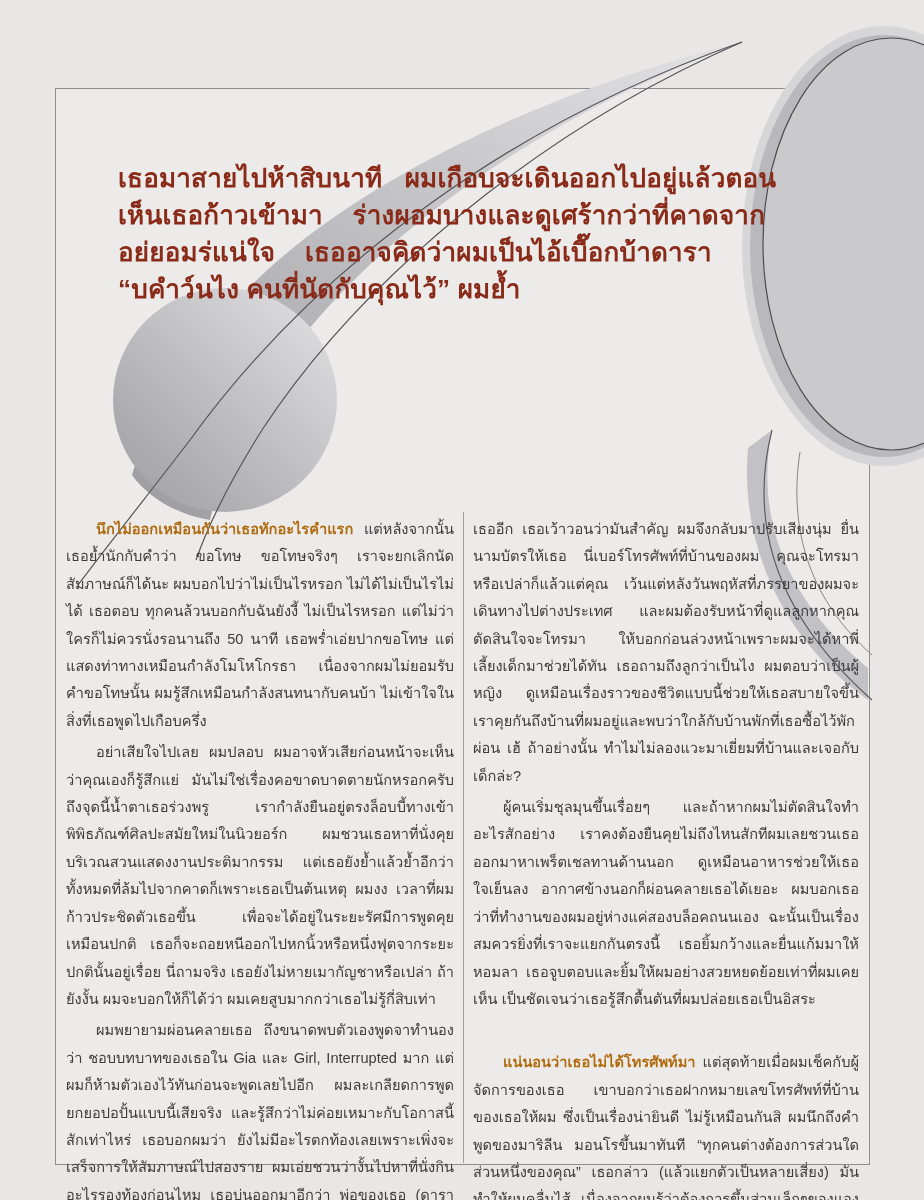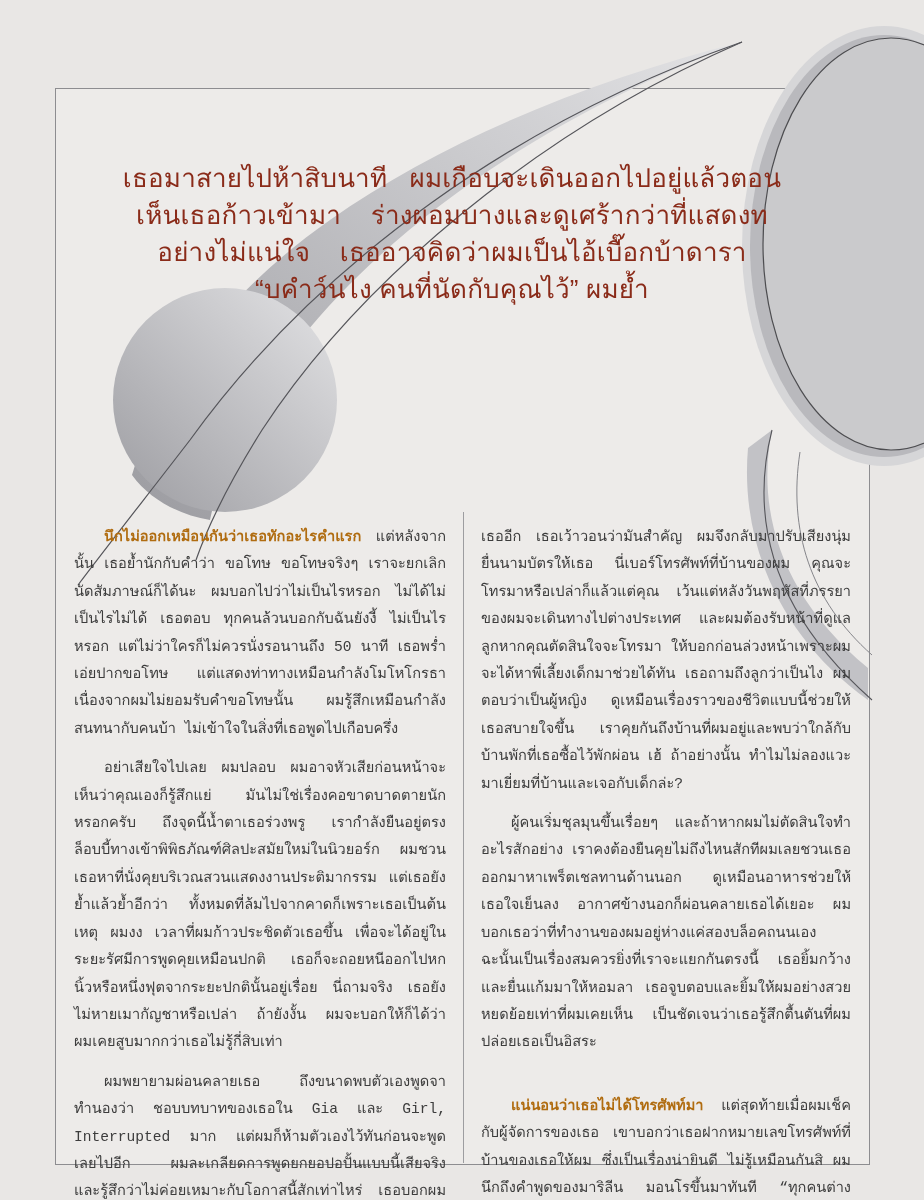--- a/index.html
+++ b/index.html
@@ -15,32 +15,32 @@
     position:absolute;left:55px;top:88px;width:813px;height:1075px;
     border:1px solid #8d8d90;background:#edebe9;
   }
 
   
   svg.decor{position:absolute;left:0;top:0;z-index:2;pointer-events:none;}
 
   
   .pull-quote{
     position:absolute;left:118px;top:160px;width:668px;z-index:3;
-    text-align:center;color:#8a2b19;
-    font-size:26px;line-height:37px;font-weight:400;
+    text-align:left;color:#8a2b19;
+    font-size:26px;line-height:37px;font-weight:700;
     letter-spacing:.2px;
   }
   .pq-line{white-space:pre-wrap;}
 
   
   .article{position:absolute;top:512px;z-index:3;color:#3c3c3c;
     font-size:14.6px;line-height:27.4px;text-align:justify;}
   .col-left{left:62px;width:396px;}
   .col-right{left:469px;width:394px;}
-  .para{margin:12px;text-indent:30px;font-family:Liberation Mono, monospace;}
+  .para{margin:4px;text-indent:30px;}
   .para.no-indent{text-indent:0;}
   .para.gap-before{margin-top:36px;}
   .lead{font-weight:bold;}
   .lead-orange{color:#b06c10;}
 
   .divider{
     position:absolute;left:463px;top:512px;width:1px;height:651px;
     background:#9d9da0;z-index:2;
   }
 
@@ -79,22 +79,22 @@
       <ellipse cx="891" cy="244" rx="128" ry="206" fill="#cacacc" stroke="#4d4d50" stroke-width="1.2"></ellipse>
       <path d="M 772 430 C 756 510 780 595 868 668 L 868 700
                C 778 636 740 540 748 448 Z" fill="#c2c2c6"></path>
       <path d="M 772 430 C 748 525 776 615 872 700" fill="none" stroke="#55555a" stroke-width="1.1"></path>
       <path d="M 800 452 C 788 530 810 600 872 655" fill="none" stroke="#85858a" stroke-width="1"></path>
     </g>
   </svg>
 
   <div class="pull-quote" id="pull-quote">
       <div class="pq-line">เธอมาสายไปห้าสิบนาที   ผมเกือบจะเดินออกไปอยู่แล้วตอน</div>
-      <div class="pq-line">เห็นเธอก้าวเข้ามา    ร่างผอมบางและดูเศร้ากว่าที่แสดงท</div>
-      <div class="pq-line">อย่างไม่แน่ใจ    เธออาจคิดว่าผมเป็นไอ้เบื๊อกบ้าดารา</div>
+      <div class="pq-line">เห็นเธอก้าวเข้ามา    ร่างผอมบางและดูเศร้ากว่าที่คาดจาก</div>
+      <div class="pq-line">อย่ยอมร่แน่ใจ    เธออาจคิดว่าผมเป็นไอ้เบื๊อกบ้าดารา</div>
       <div class="pq-line">“บคำว์นไง คนที่นัดกับคุณไว้” ผมย้ำ</div>
     </div>
 
   <div class="divider"></div>
 
   <div class="article col-left">
       <p class="para"><span class="lead lead-orange">นึกไม่ออกเหมือนกันว่าเธอทักอะไรคำแรก </span>แต่หลังจากนั้น เธอย้ำนักกับคำว่า ขอโทษ ขอโทษจริงๆ เราจะยกเลิกนัดสัมภาษณ์ก็ได้นะ ผมบอกไปว่าไม่เป็นไรหรอก ไม่ได้ไม่เป็นไรไม่ได้ เธอตอบ ทุกคนล้วนบอกกับฉันยังงี้ ไม่เป็นไรหรอก แต่ไม่ว่าใครก็ไม่ควรนั่งรอนานถึง 50 นาที เธอพร่ำเอ่ยปากขอโทษ แต่แสดงท่าทางเหมือนกำลังโมโหโกรธา เนื่องจากผมไม่ยอมรับคำขอโทษนั้น ผมรู้สึกเหมือนกำลังสนทนากับคนบ้า ไม่เข้าใจในสิ่งที่เธอพูดไปเกือบครึ่ง</p>
       <p class="para">อย่าเสียใจไปเลย ผมปลอบ ผมอาจหัวเสียก่อนหน้าจะเห็นว่าคุณเองก็รู้สึกแย่ มันไม่ใช่เรื่องคอขาดบาดตายนักหรอกครับ ถึงจุดนี้น้ำตาเธอร่วงพรู เรากำลังยืนอยู่ตรงล็อบบี้ทางเข้าพิพิธภัณฑ์ศิลปะสมัยใหม่ในนิวยอร์ก ผมชวนเธอหาที่นั่งคุยบริเวณสวนแสดงงานประติมากรรม แต่เธอยังย้ำแล้วย้ำอีกว่า ทั้งหมดที่ล้มไปจากคาดก็เพราะเธอเป็นต้นเหตุ ผมงง เวลาที่ผมก้าวประชิดตัวเธอขึ้น เพื่อจะได้อยู่ในระยะรัศมีการพูดคุยเหมือนปกติ เธอก็จะถอยหนีออกไปหกนิ้วหรือหนึ่งฟุตจากระยะปกตินั้นอยู่เรื่อย นี่ถามจริง เธอยังไม่หายเมากัญชาหรือเปล่า ถ้ายังงั้น ผมจะบอกให้ก็ได้ว่า ผมเคยสูบมากกว่าเธอไม่รู้กี่สิบเท่า</p>
       <p class="para">ผมพยายามผ่อนคลายเธอ ถึงขนาดพบตัวเองพูดจาทำนองว่า ชอบบทบาทของเธอใน Gia และ Girl, Interrupted มาก แต่ผมก็ห้ามตัวเองไว้ทันก่อนจะพูดเลยไปอีก ผมละเกลียดการพูดยกยอปอปั้นแบบนี้เสียจริง และรู้สึกว่าไม่ค่อยเหมาะกับโอกาสนี้สักเท่าไหร่ เธอบอกผมว่า ยังไม่มีอะไรตกท้องเลยเพราะเพิ่งจะเสร็จการให้สัมภาษณ์ไปสองราย ผมเอ่ยชวนว่างั้นไปหาที่นั่งกินอะไรรองท้องก่อนไหม เธอบ่นออกมาอีกว่า พ่อของเธอ (ดาราดังจาก Midnight Cowboy ที่ชื่อจอห์น วอยจ์) มาพักในโรงแรมเมืองนี้ถึงสองวันแล้ว แต่เธอยังหาโอกาสไปเจอหน้าเขาไม่ได้</p>
     </div>

